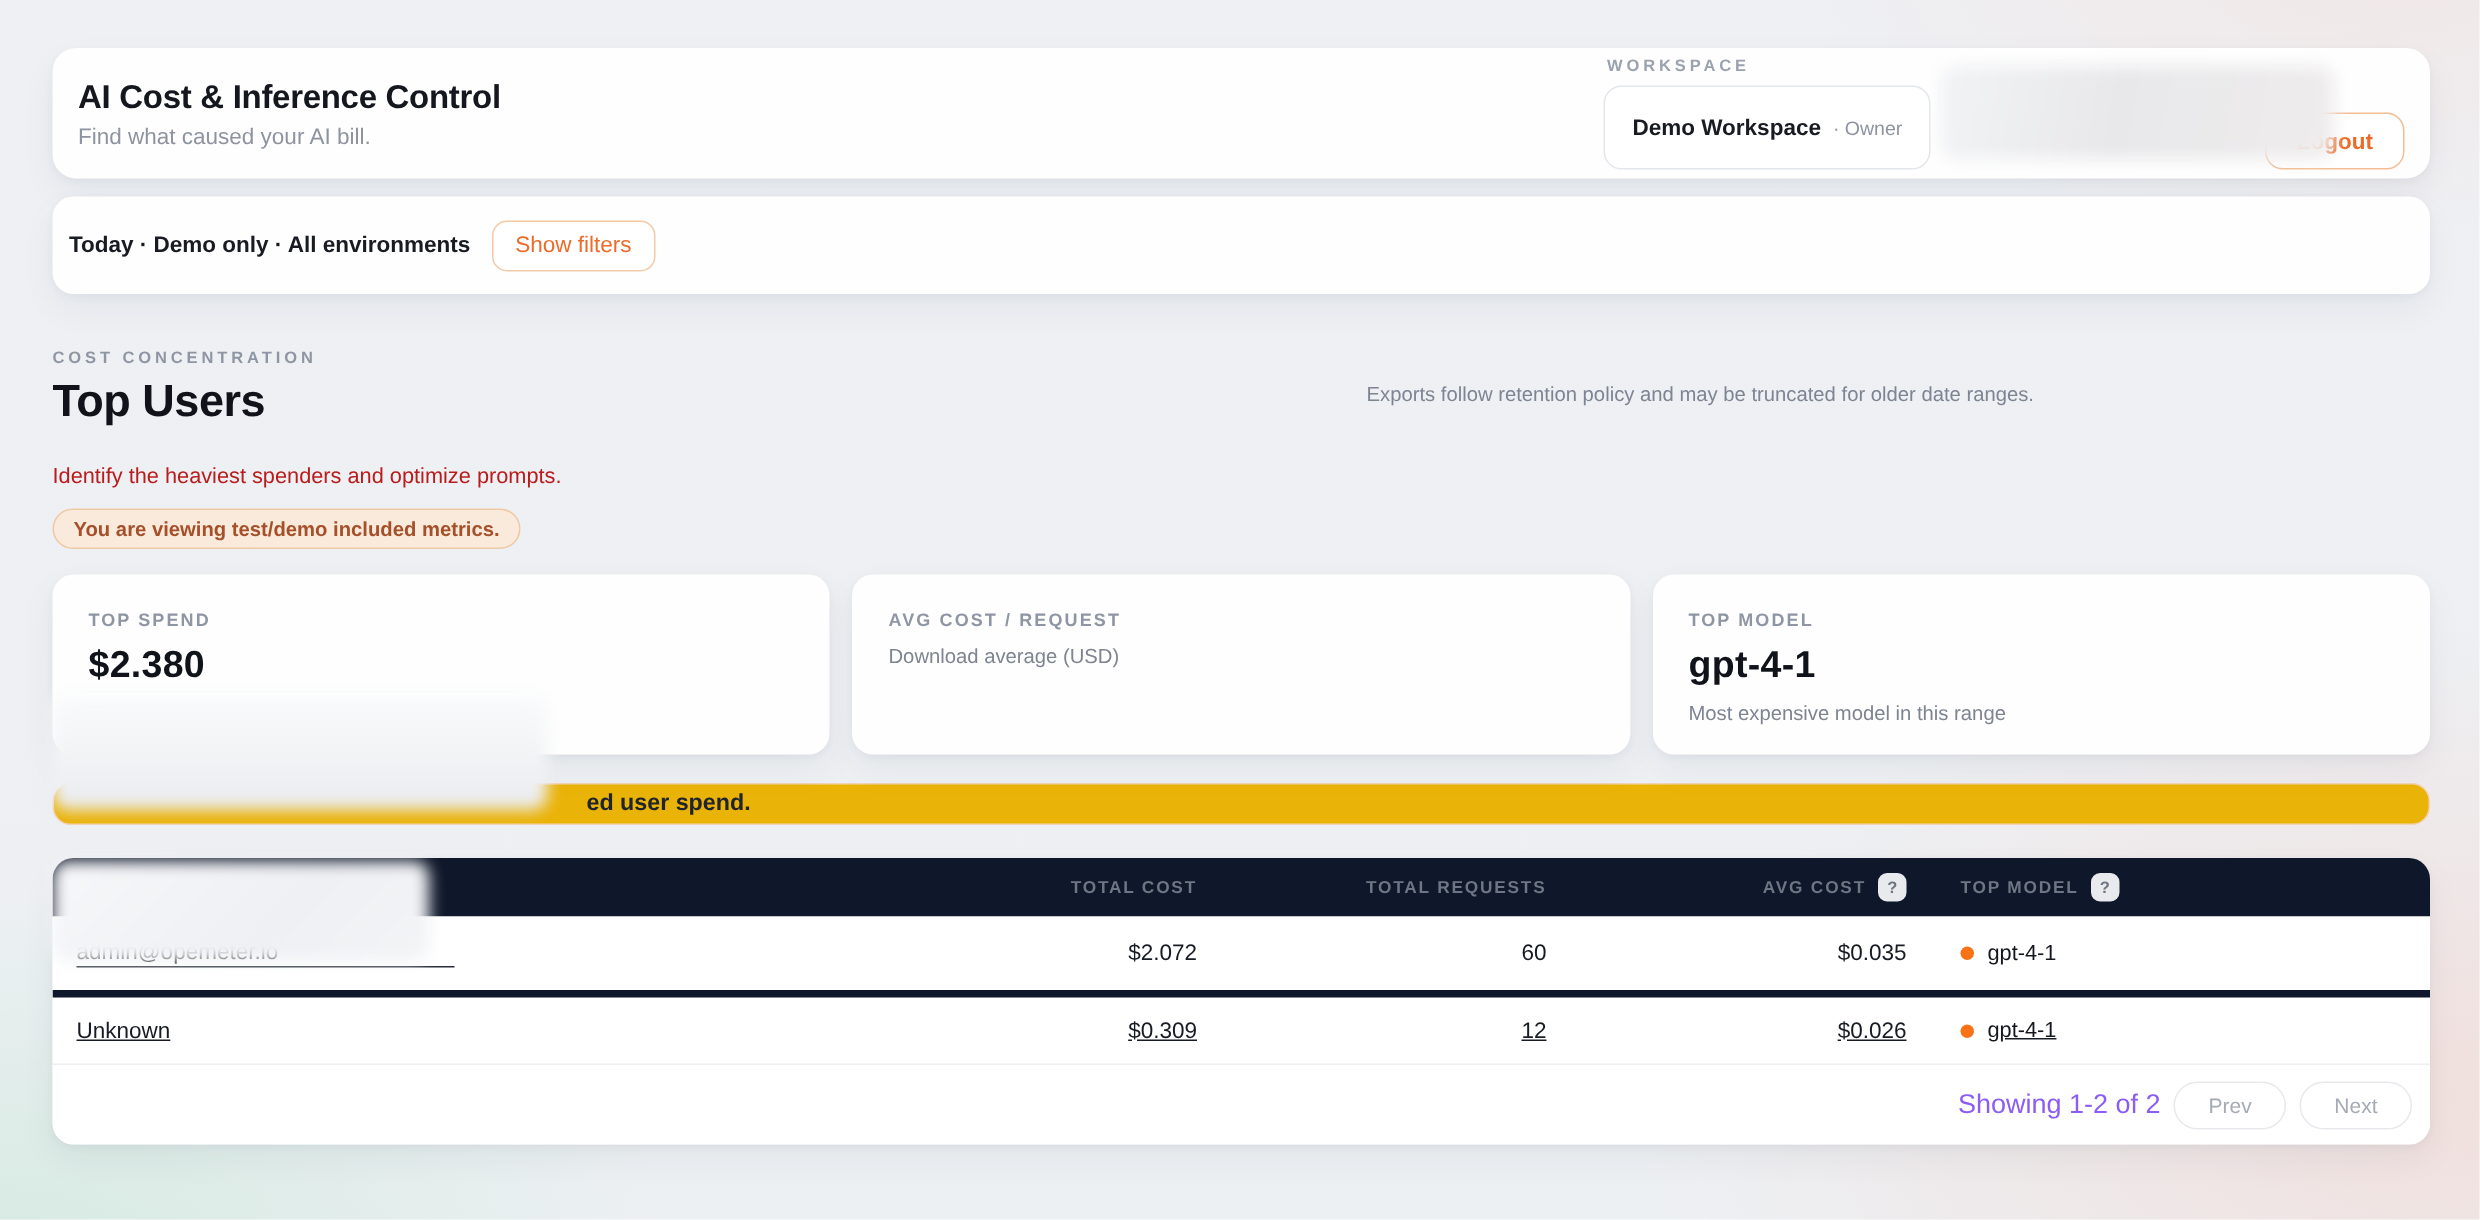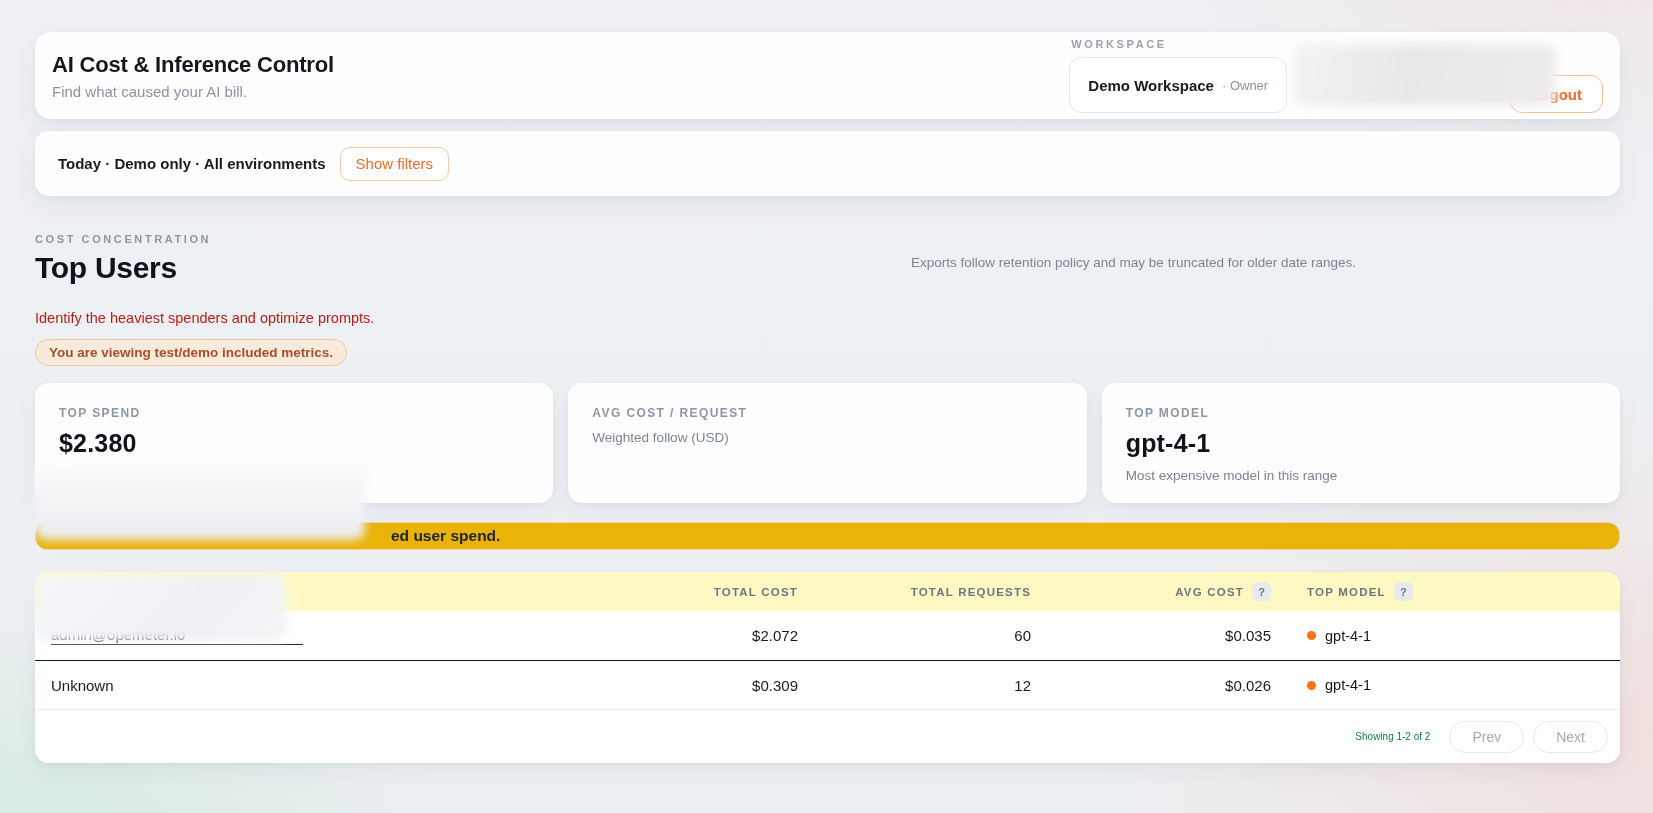--- a/index.html
+++ b/index.html
@@ -30,21 +30,21 @@
   .ws-pill { height:56px; border:1px solid #e3e6eb; border-radius:12px; background:#fff;
              display:inline-flex; align-items:center; gap:8px; padding:0 18px; cursor:pointer; }
   .ws-name { font-size:15px; font-weight:700; color:#181b22; }
   .ws-role { font-size:13px; color:#8d93a1; }
   .ws-spacer { width:195px; height:40px; }
   .logout-btn { height:38px; padding:0 20px; border:1px solid #f2bd94; border-radius:12px;
                 background:#fff; color:#ec6b28; font-weight:600; font-size:15px; font-family:inherit; cursor:pointer; }
 
   
   .filter-card { margin-top:12px; height:65px; border-radius:14px; display:flex; align-items:center; padding:0 11px; gap:14px; }
-  .filter-summary { font-size:15px; font-weight:700; color:#181b22;margin-left:12px; }
+  .filter-summary { font-size:15px; font-weight:700; color:#181b22; }
   .show-filters-btn { height:34px; padding:0 15px; border:1px solid #f4c9a5; border-radius:10px;
                       background:#fff; color:#ec6b28; font-size:15px; font-weight:500; font-family:inherit; cursor:pointer; }
 
   
   .section { margin-top:37px; display:flex; }
   .section-left { width:876px; }
   .eyebrow { font-size:11px; font-weight:700; letter-spacing:2.6px; color:#8f96a3; }
   .section-title { margin-top:6px; font-size:30px; font-weight:800; letter-spacing:-.3px; color:#101319; }
   .section-desc { margin-top:25px; font-size:14.5px; color:#b91c1c; }
   .demo-badge { margin-top:13px; display:inline-flex; align-items:center; height:27px; padding:0 13px;
@@ -63,39 +63,39 @@
   .stat-value { margin-top:9px; font-size:25px; font-weight:800; letter-spacing:.2px; color:#101319; }
   .stat-caption { margin-top:10px; font-size:13.5px; color:#7d8492; }
 
   
   .notice-bar { margin-top:19px; height:28px; border-radius:12px; background:#eab308;
                 border:1px solid #f3d3b3; display:flex; align-items:center; }
   .notice-text { padding-left:355px; font-size:15.5px; font-weight:600; color:#20242b; }
 
   
   .table-card { margin-top:22px; border-radius:14px; overflow:hidden; }
-  .t-header { height:39px; background:#fef9c3; display:flex; align-items:center;
+  .t-header { height:39px; background:#0f172a; display:flex; align-items:center;
               font-size:11.5px; font-weight:700; letter-spacing:1.2px; color:#6f7683; }
   .t-row { height:49px; display:flex; align-items:center; background:#fff; font-size:15px; color:#171b23; }
-  .t-row.second { border-top:1px solid #0f172a; }
+  .t-row.second { border-top:5px solid #0f172a;text-decoration:underline; }
   .col-user { flex:1; padding-left:16px; display:flex; align-items:center; }
   .col-cost { width:200px; display:flex; justify-content:flex-end; }
   .col-req  { width:233px; display:flex; justify-content:flex-end; }
   .col-avg  { width:240px; display:flex; justify-content:flex-end; align-items:center; }
   .col-model{ width:349px; padding-left:36px; display:flex; align-items:center; }
   .help-badge { display:inline-flex; width:19px; height:19px; margin-left:8px; border-radius:6px;
                 background:#e8eaee; color:#6f7683; font-size:11px; font-weight:600;
                 align-items:center; justify-content:center; letter-spacing:0; cursor:pointer; }
   .user-link { display:inline-block; width:252px; border-bottom:1.5px solid #262c38;
                color:#000000; text-decoration:none; padding-bottom:1px; }
   .model-dot { width:9px; height:9px; border-radius:50%; background:#f97316; margin-right:9px; }
   .model-name { font-size:14.5px; color:#14171d; }
   .t-footer { height:54px; background:#fff; border-top:1px solid #eceef1; display:flex;
               align-items:center; justify-content:flex-end; gap:9px; padding-right:12px; }
-  .showing { font-size:10px; color:#15803d; margin-right:10px; }
+  .showing { font-size:18px; color:#8b5cf6; }
   .pg-btn { height:32px; padding:0 22px; border:1px solid #e7e9ed; border-radius:16px;
             background:#fff; color:#a4abb6; font-size:14px; font-family:inherit; cursor:default; }
 
   
   .redact { position:absolute; filter:blur(5px); border-radius:10px; z-index:10; }
   #redact-header { left:1294px; top:44px; width:262px; height:62px;
     background:linear-gradient(100deg,#f2f3f5 0%,#e8e8eb 45%,#efecec 100%); }
   #redact-card { left:35px; top:462px; width:330px; height:78px;
     background:linear-gradient(180deg,#fafbfc 0%,#f2f3f5 55%,#e9ebee 100%); }
   #redact-table { left:35px; top:574px; width:251px; height:67px;
@@ -142,21 +142,21 @@
   </div>
 
   <div class="stats-row">
     <div class="card stat-card">
       <div class="stat-label">TOP SPEND</div>
       <div class="stat-value">$2.380</div>
       <div class="stat-caption">Top users</div>
     </div>
     <div class="card stat-card">
       <div class="stat-label">AVG COST / REQUEST</div>
-      <div class="stat-caption">Weighted follow (USD)</div>
+      <div class="stat-caption">Download average (USD)</div>
     </div>
     <div class="card stat-card">
       <div class="stat-label">TOP MODEL</div>
       <div class="stat-value">gpt-4-1</div>
       <div class="stat-caption">Most expensive model in this range</div>
     </div>
   </div>
 
   <div class="notice-bar">
     <span class="notice-text">ed user spend.</span>

